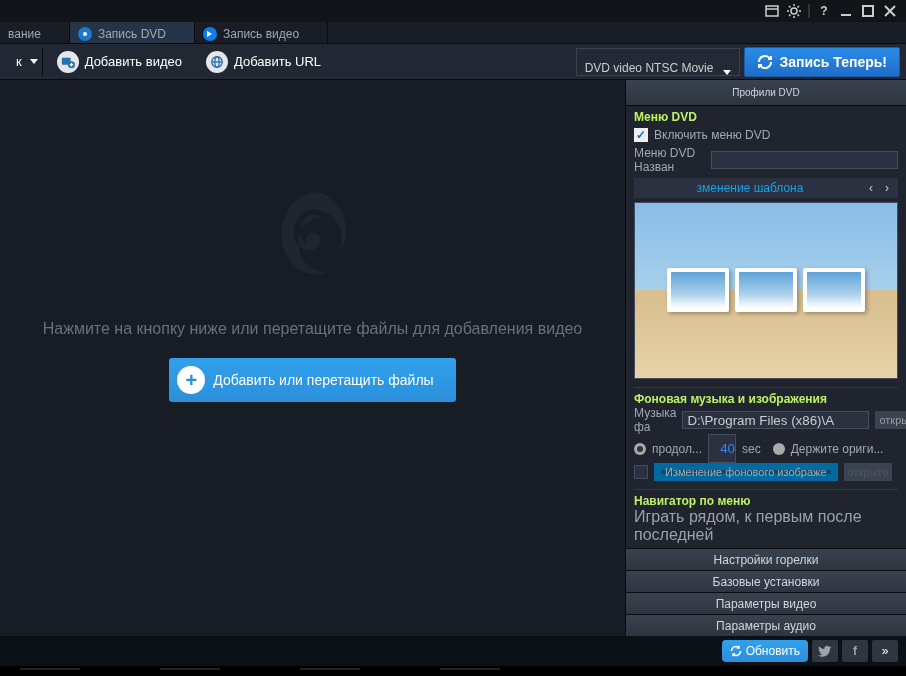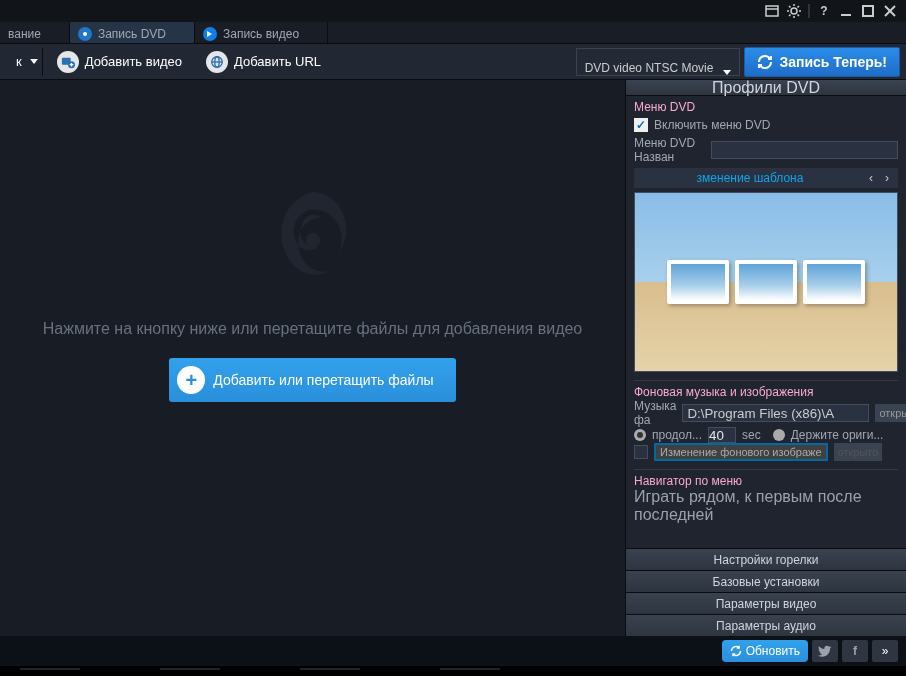--- a/index.html
+++ b/index.html
@@ -127,28 +127,28 @@
 }
 
 .sidepanel {
   width: 280px;
   background: #1f242e;
   display: flex;
   flex-direction: column;
   overflow: hidden;
 }
 .panel-header {
-  height: 16px;
+  height: 26px;
   background: linear-gradient(#3a424f,#2e3541);
   display:flex; align-items:center; justify-content:center;
-  color:#d0d6de; font-size:16px;
+  color:#d0d6de; font-size:10px;
   border-bottom:1px solid #0a0c10;
 }
 .panel-body { padding: 4px 8px; flex:1; overflow:hidden; display:flex; flex-direction:column; gap:4px; }
-.group-label { font-size: 12px; color:#f9a8d4; }
+.group-label { font-size: 12px; color:#bef264;font-weight:bold; }
 .row { display:flex; align-items:center; gap:6px; }
 .check { width:14px;height:14px; background:#efefef; display:flex;align-items:center;justify-content:center; }
 .check .mark { color:#0a6db8; font-size:12px; font-weight:bold; }
 .inp {
   height: 18px; background:#2a3140; border:1px solid #444d5e; color:#ccc; padding:0 4px; flex:1;
 }
 .template-bar {
   height: 20px; background:#2a3140; display:flex; align-items:center; justify-content:flex-end; gap:2px; padding:0 4px; color:#9aa2ae;
 }
 .template-bar .lbl { flex:1; text-align:center; color:#0ea5e9; }
@@ -165,23 +165,23 @@
   border: 4px solid #fff;
   background: linear-gradient(#5ea3d9 0%, #a8cfe9 60%, #fff 100%);
   border-radius:2px;
   box-shadow: 2px 2px 4px rgba(0,0,0,0.3);
 }
 .subgroup { border-top:1px solid #323a48; padding-top:4px; margin-top:4px; }
 .open-btn { height:18px; background:#3a4352; padding:0 4px; color:#999; font-size:11px; display:flex;align-items:center; }
 .open-btn.disabled { color:#555; }
 .radio { width:12px;height:12px;border-radius:50%;background:#aaa; }
 .radio.on::after{content:'';display:block;width:6px;height:6px;border-radius:50%;background:#333;margin:3px;}
-.small-inp { width:28px; height:16px; background:#2a3140; border:1px solid #444d5e; text-align:left; color:#e5e5e5; }
+.small-inp { width:28px; height:29px; background:#2a3140; border:1px solid #444d5e; text-align:right; color:#3b82f6; }
 .chk-empty { width:14px;height:14px;background:#2a3140;border:1px solid #444d5e; }
-.box-btn { height:18px; background:#404040; border:2px solid #0369a1; padding:0 4px; color:#aaa; font-size:11px; display:flex;align-items:center; }
+.box-btn { height:18px; background:#0c4a6e; border:7px solid #0369a1; padding:0 4px; color:#aaa; font-size:11px; display:flex;align-items:center; }
 
 .section-btn {
   height: 22px;
   background: linear-gradient(#3a424f,#2e3541);
   border-top:1px solid #0a0c10;
   display:flex;align-items:center;justify-content:center;
   color:#cfd5dd;
 }
 
 .footer {

